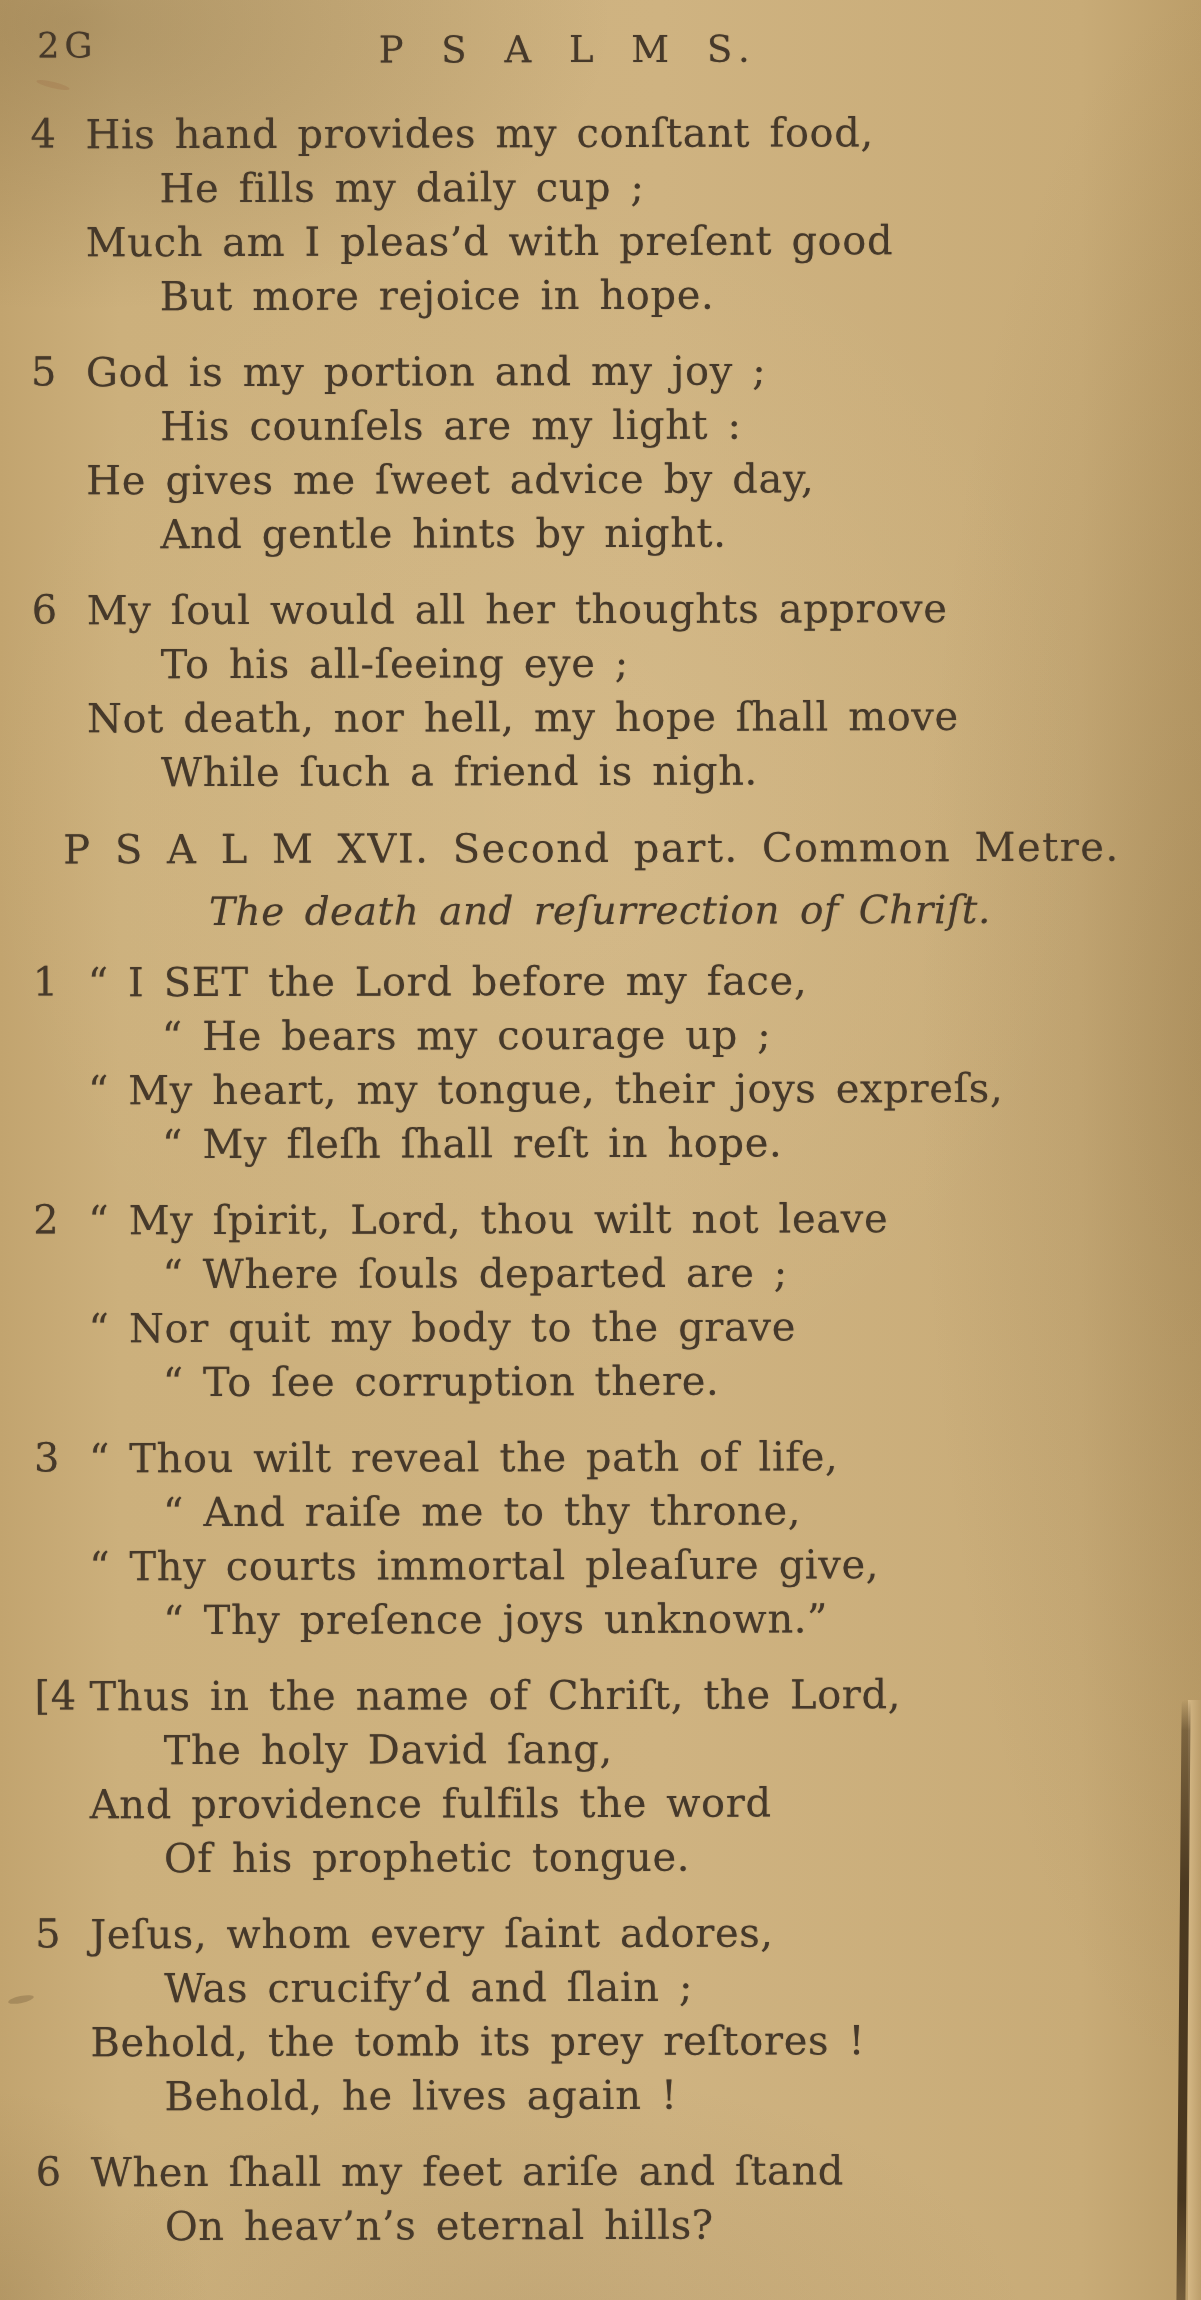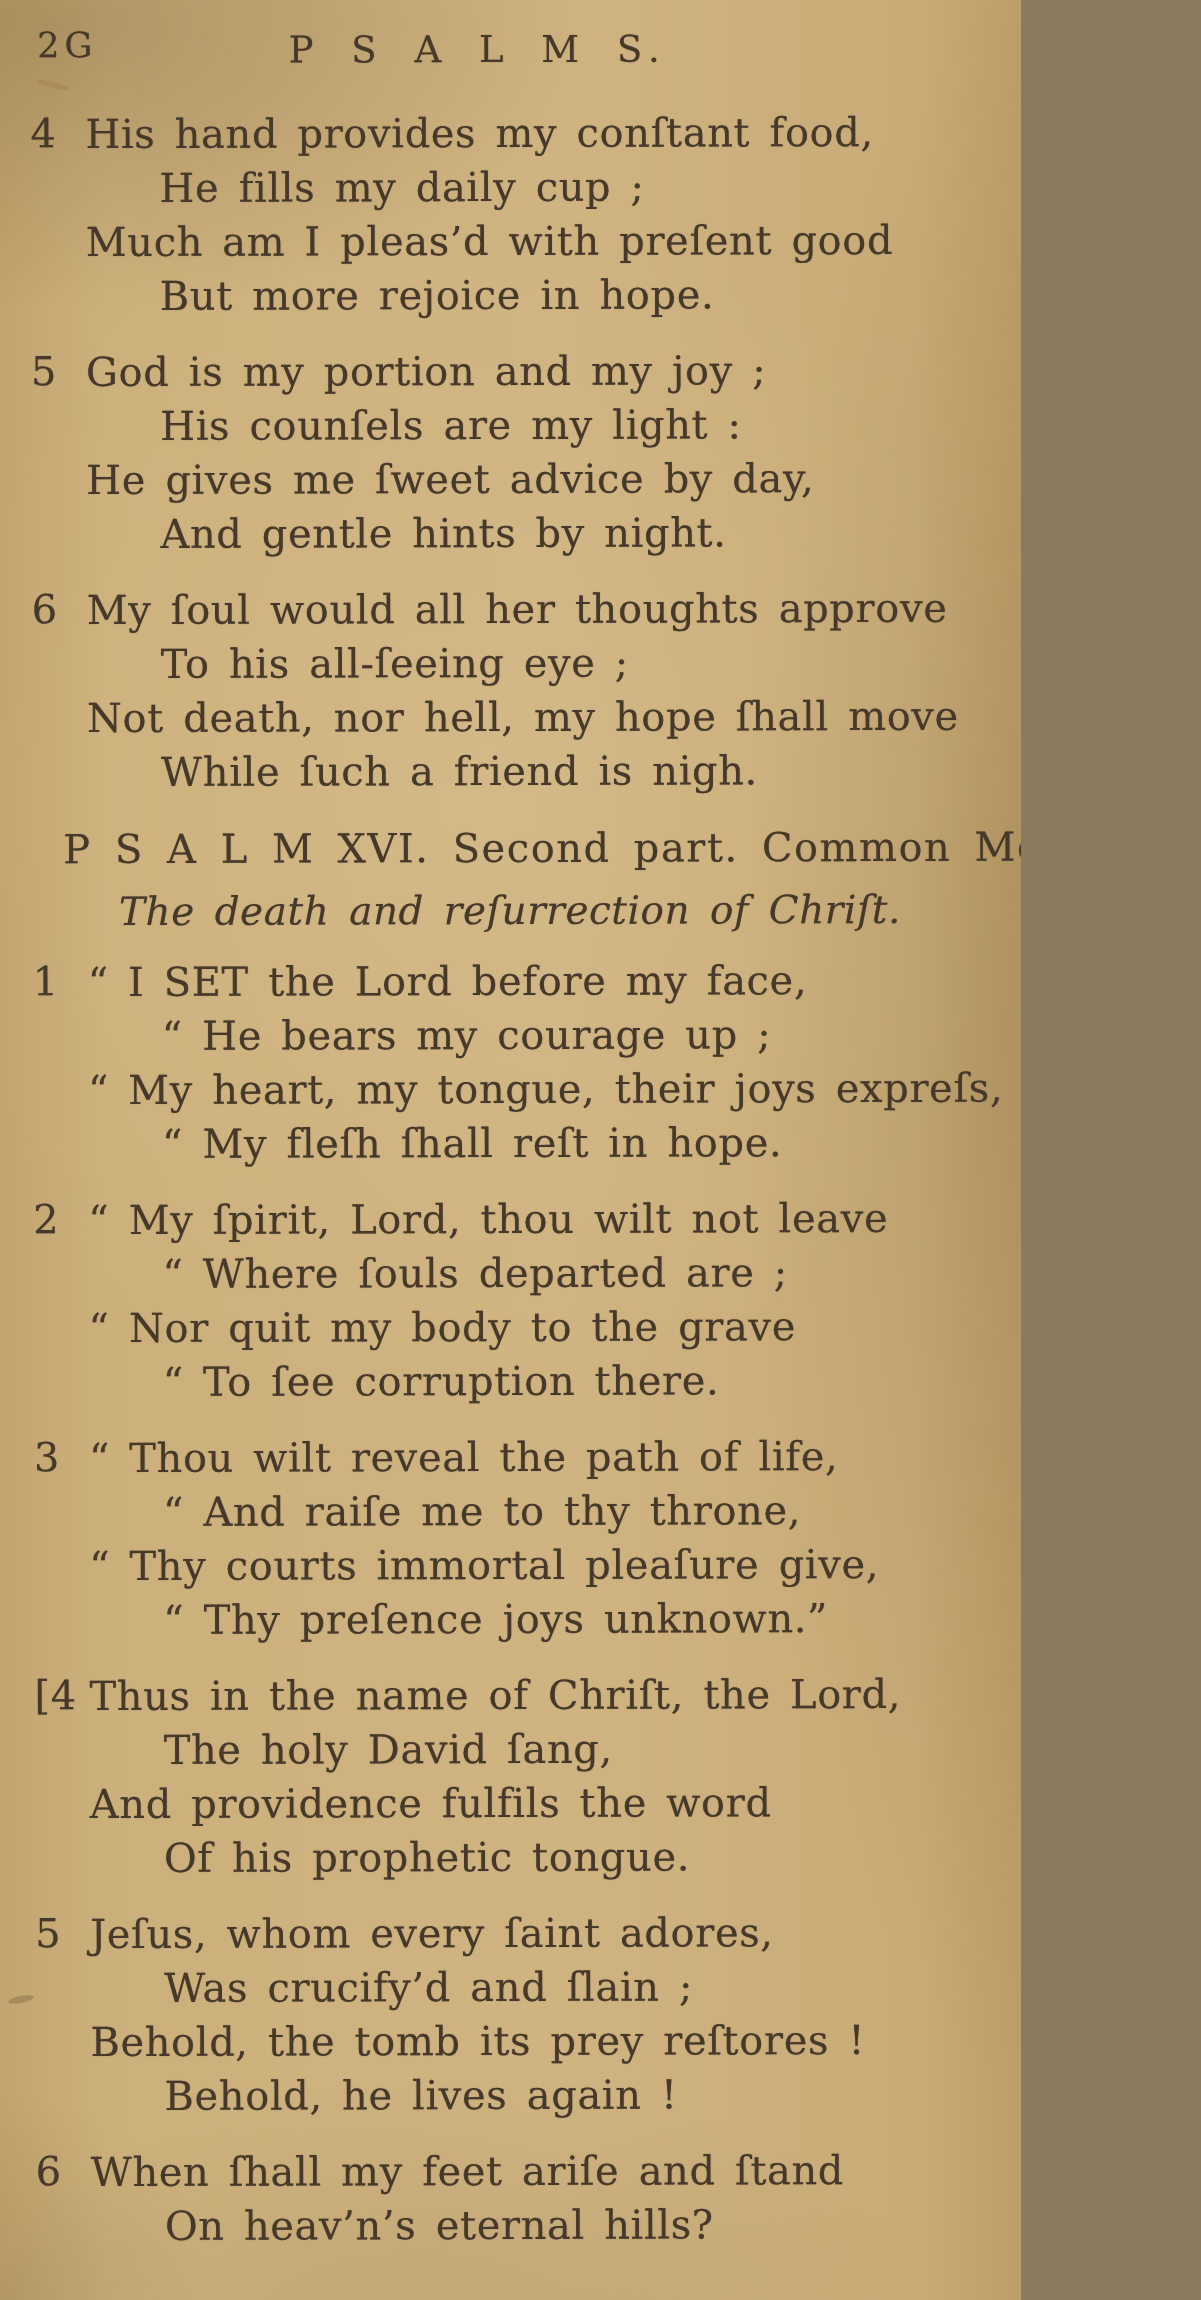--- a/index.html
+++ b/index.html
@@ -1,18 +1,18 @@
 <!DOCTYPE html>
 <html><head>
 <meta charset="utf-8">
 <style>
   html,body{margin:0;padding:0;background:#8a7a5e;}
   .page{
     position:relative;
-    width:1021px;height:2300px;
+    width:1201px;height:2300px;
     overflow:hidden;
     background-color:#cbae7c;
     background-image:
       radial-gradient(ellipse 900px 480px at 6% 1%, rgba(108,86,48,.30), transparent 60%),
       radial-gradient(ellipse 420px 1500px at 101% 45%, rgba(116,92,54,.20), transparent 70%),
       radial-gradient(ellipse 760px 420px at 45% 102%, rgba(118,94,56,.15), transparent 65%),
       radial-gradient(ellipse 300px 300px at 0% 100%, rgba(112,90,52,.18), transparent 70%),
       radial-gradient(ellipse 820px 900px at 45% 35%, rgba(255,240,204,.10), transparent 70%),
       linear-gradient(90deg,#c2a46f 0%,#ccb07c 10%,#cfb381 55%,#c8ab77 90%,#bc9e69 100%);
     font-family:"DejaVu Serif","Liberation Serif",serif;

